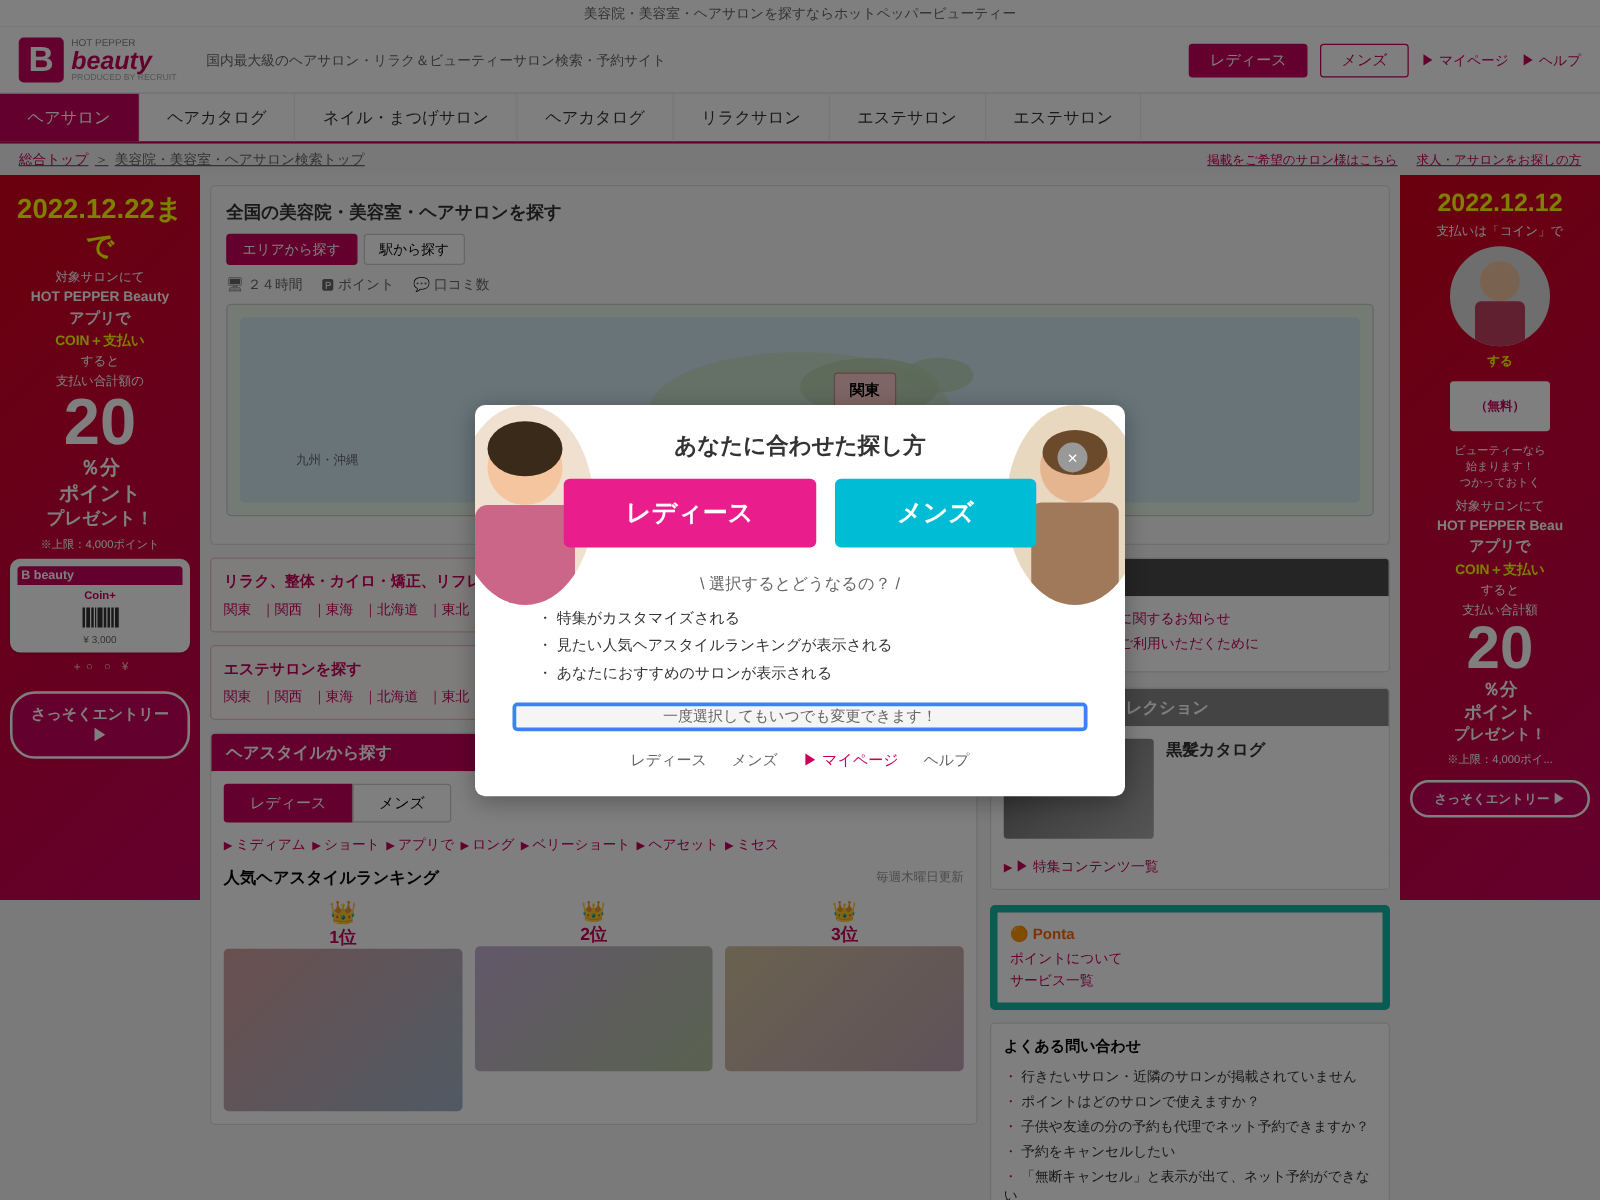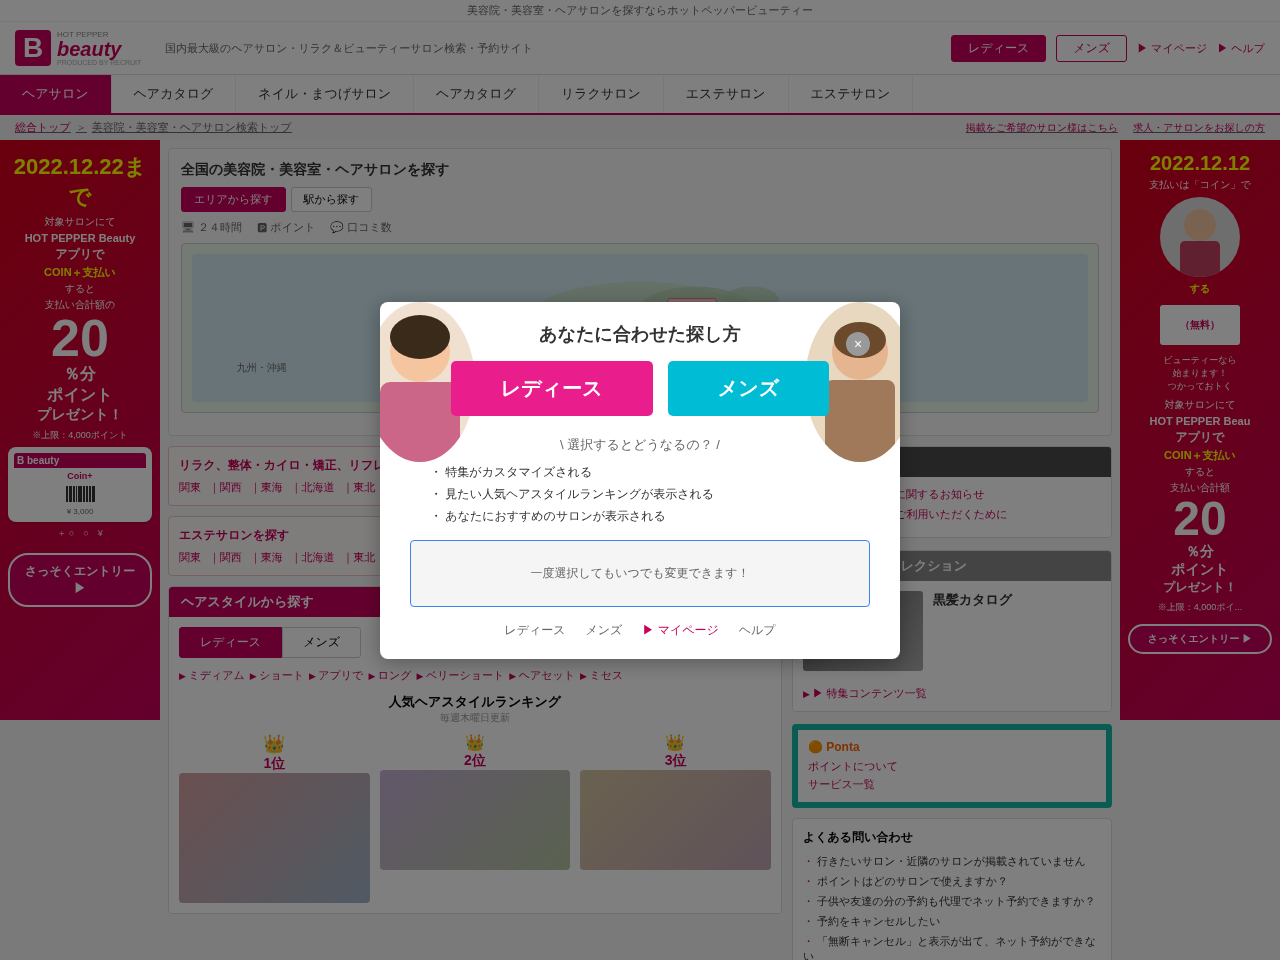--- a/index.html
+++ b/index.html
@@ -75,21 +75,21 @@
     .gender-tab.active { background: #c8005a; color: white; border-color: #c8005a; }
     .gender-tab:first-child { border-radius: 3px 0 0 3px; }
     .gender-tab:last-child { border-radius: 0 3px 3px 0; }
 
     .style-links { display: flex; flex-wrap: wrap; gap: 5px; margin-bottom: 10px; }
     .style-link { font-size: 11px; color: #c8005a; cursor: pointer; }
     .style-link::before { content: '▶ '; font-size: 9px; }
 
     
     .ranking-section { margin-top: 10px; }
-    .ranking-header { display: flex; justify-content: space-between; align-items: center; margin-bottom: 8px; flex-direction: column; }
+    .ranking-header { display: flex; justify-content: space-between; align-items: center; margin-bottom: 8px; }
     .ranking-title { font-size: 13px; font-weight: bold; }
     .ranking-update { font-size: 10px; color: #999; }
     .ranking-items { display: flex; gap: 10px; }
     .rank-item { flex: 1; text-align: center; }
     .rank-num { font-size: 14px; font-weight: bold; color: #c8005a; }
 
     
     .news-box { border: 1px solid #ddd; border-radius: 4px; overflow: hidden; margin-bottom: 12px; }
     .news-title-bar { background: #4a4a4a; color: white; padding: 6px 12px; font-size: 13px; font-weight: bold; }
     .news-content { padding: 10px; background: #fff; }
@@ -119,21 +119,21 @@
     .modal { background: white; border-radius: 8px; width: 520px; padding: 20px; position: relative; box-shadow: 0 4px 20px rgba(0,0,0,0.3); }
     .modal-close { position: absolute; top: 10px; right: 10px; width: 24px; height: 24px; background: #999; color: white; border: none; border-radius: 50%; cursor: pointer; font-size: 14px; display: flex; align-items: center; justify-content: center; }
     .modal-title { text-align: center; font-size: 18px; font-weight: bold; color: #333; margin-bottom: 15px; }
     .modal-gender-btns { display: flex; gap: 15px; justify-content: center; margin-bottom: 20px; }
     .modal-ladies-btn { background: #e91e8c; color: white; border: none; padding: 14px 50px; font-size: 20px; font-weight: bold; border-radius: 5px; cursor: pointer; }
     .modal-mens-btn { background: #00bcd4; color: white; border: none; padding: 14px 50px; font-size: 20px; font-weight: bold; border-radius: 5px; cursor: pointer; }
     .modal-explain-title { text-align: center; font-size: 13px; color: #666; margin-bottom: 10px; }
     .modal-explain-list { font-size: 12px; color: #333; margin-bottom: 15px; padding: 0 20px; }
     .modal-explain-list li { margin-bottom: 5px; list-style: none; }
     .modal-explain-list li::before { content: '・ '; }
-    .modal-change-note { text-align: center; background: #f5f5f5; border: 1px solid #3b82f6; padding: 24px; border-radius: 4px; font-size: 12px; color: #666; margin-bottom: 15px; }
+    .modal-change-note { text-align: center; background: #f5f5f5; border: 3px solid #3b82f6; padding: 0; border-radius: 4px; font-size: 12px; color: #666; margin-bottom: 15px; }
     .modal-bottom-links { display: flex; justify-content: center; gap: 20px; font-size: 12px; color: #666; }
     .modal-bottom-links span { cursor: pointer; }
     .modal-bottom-links a { color: #c8005a; cursor: pointer; }
 
     
     .ponta-box { background: #fff; border: 6px solid #14b8a6; border-radius: 4px; padding: 10px; margin-bottom: 10px; font-size: 11px; }
     .ponta-title { color: #ff6600; font-weight: bold; font-size: 12px; margin-bottom: 5px; }
 
     
     .hair-img { background: linear-gradient(135deg, #d4a0a0, #a0b4c8); width: 100%; height: 120px; border-radius: 4px; }

